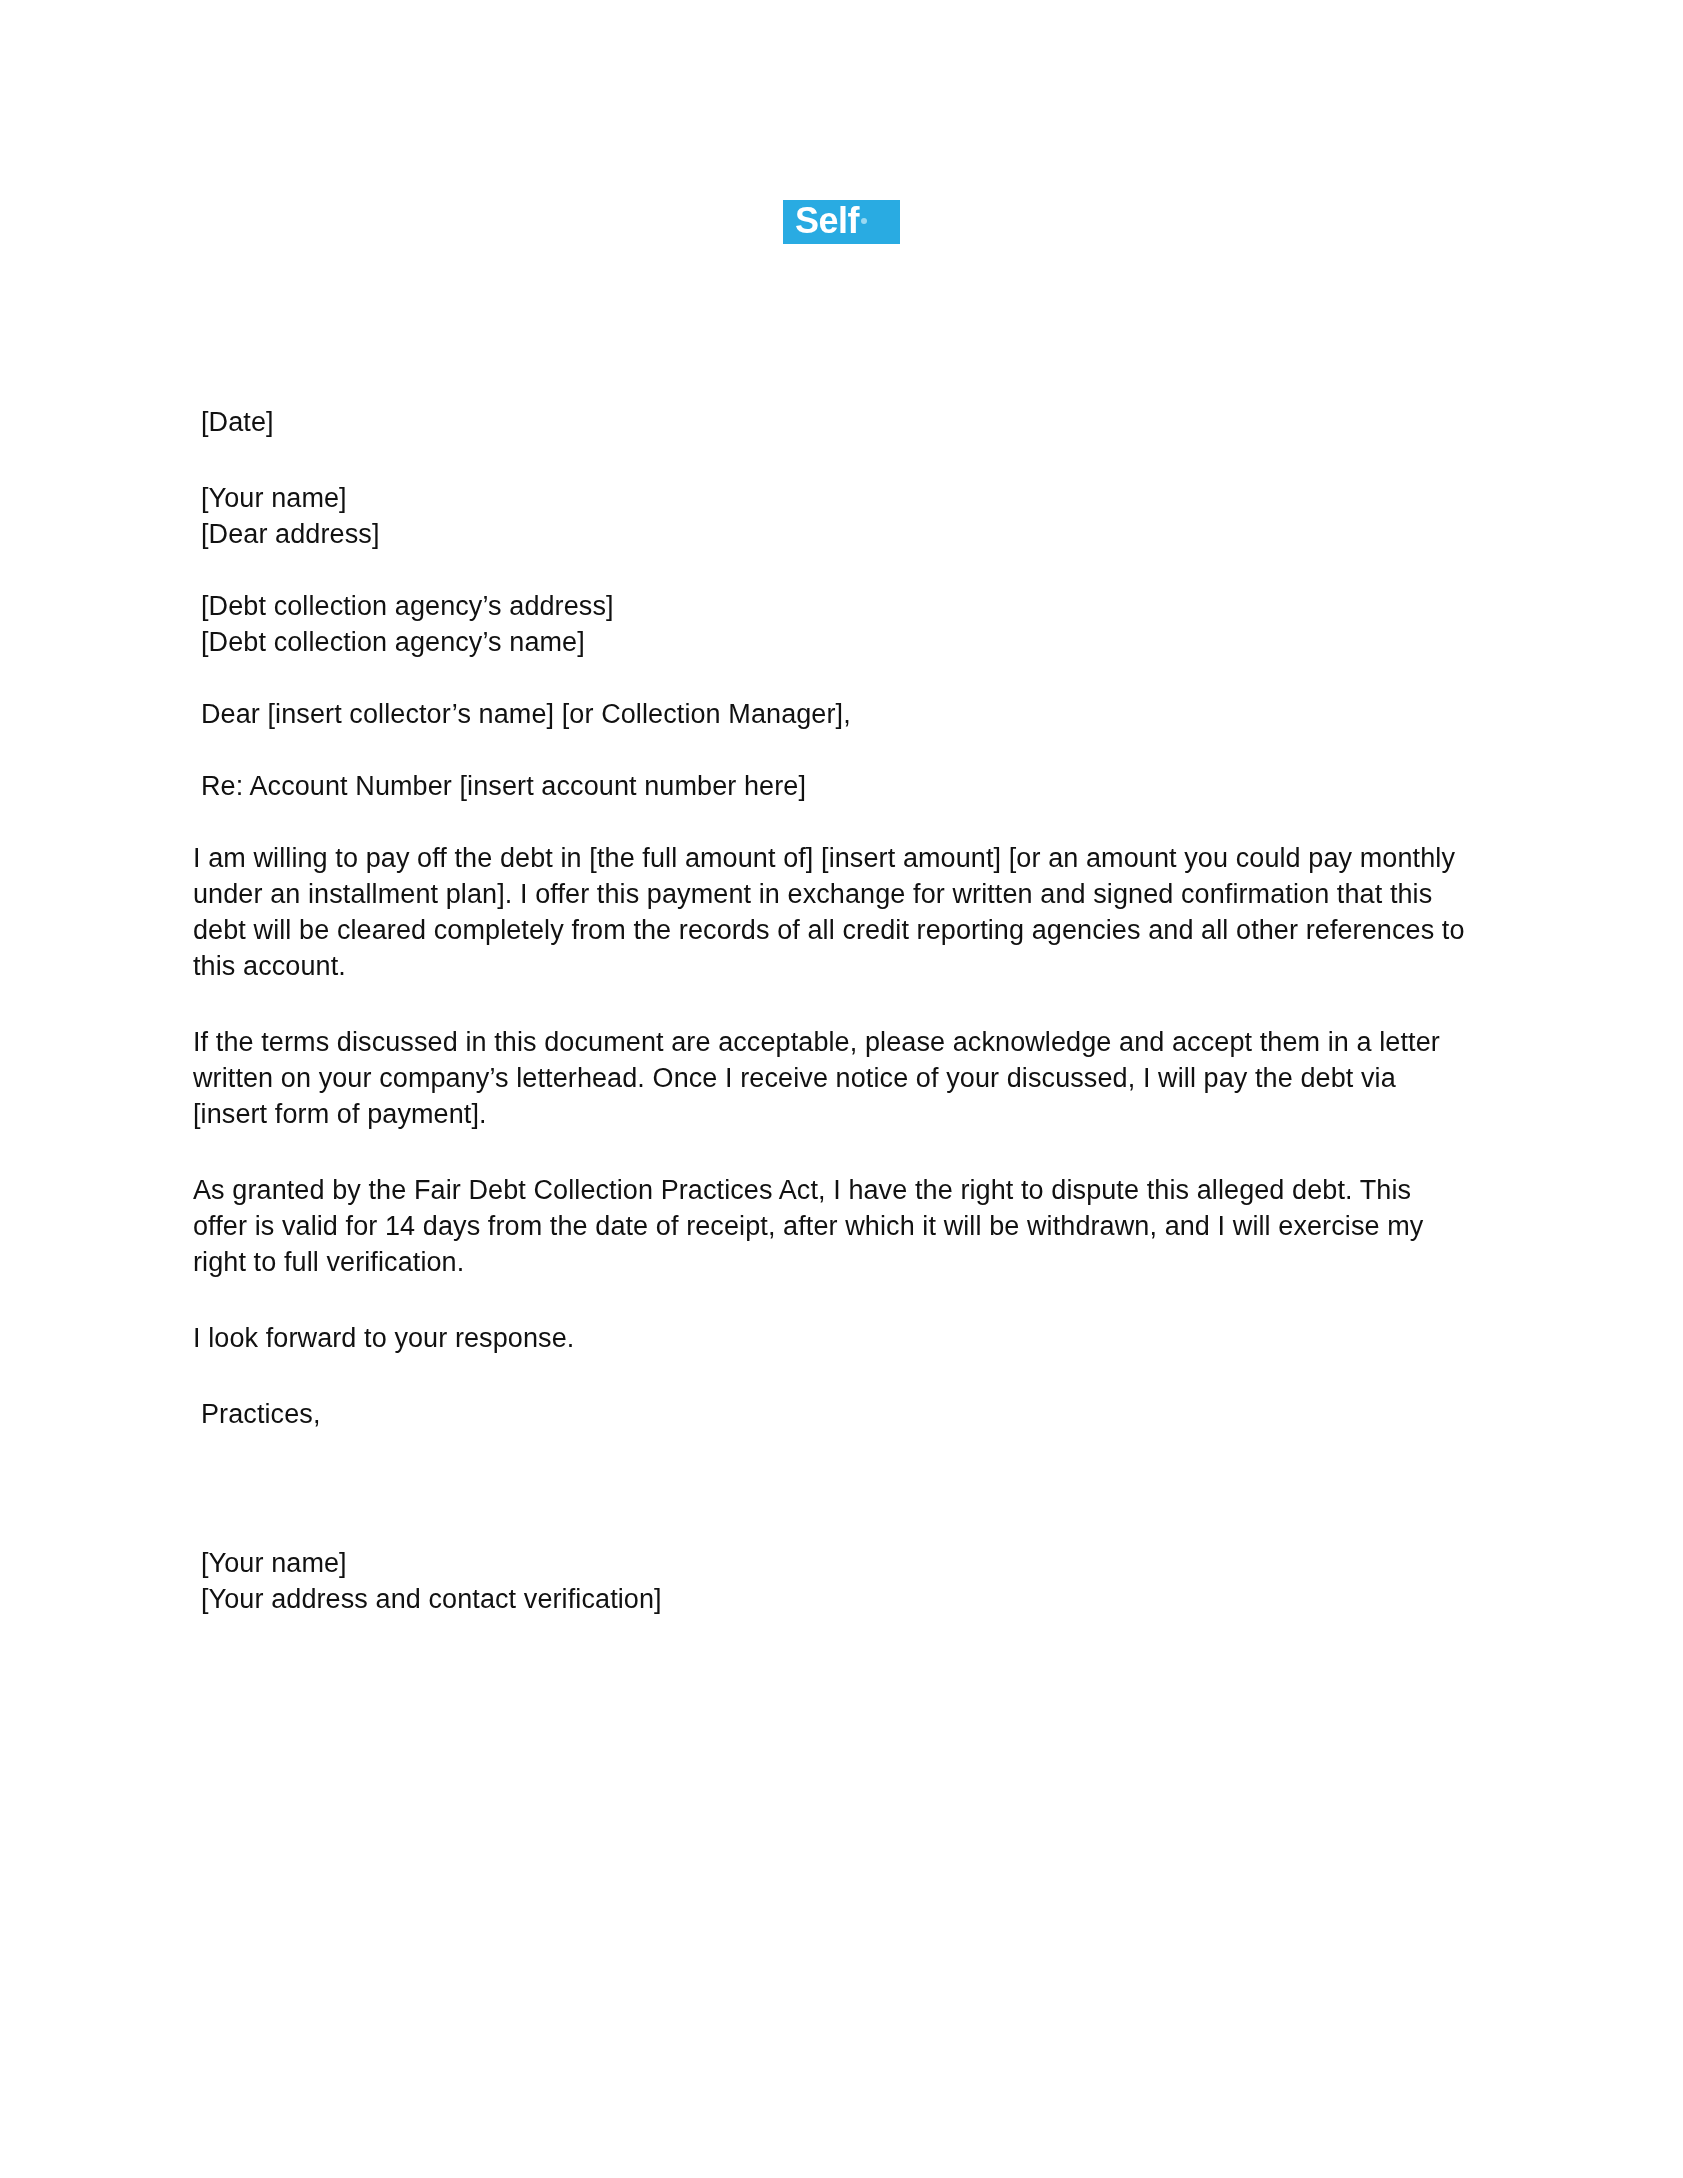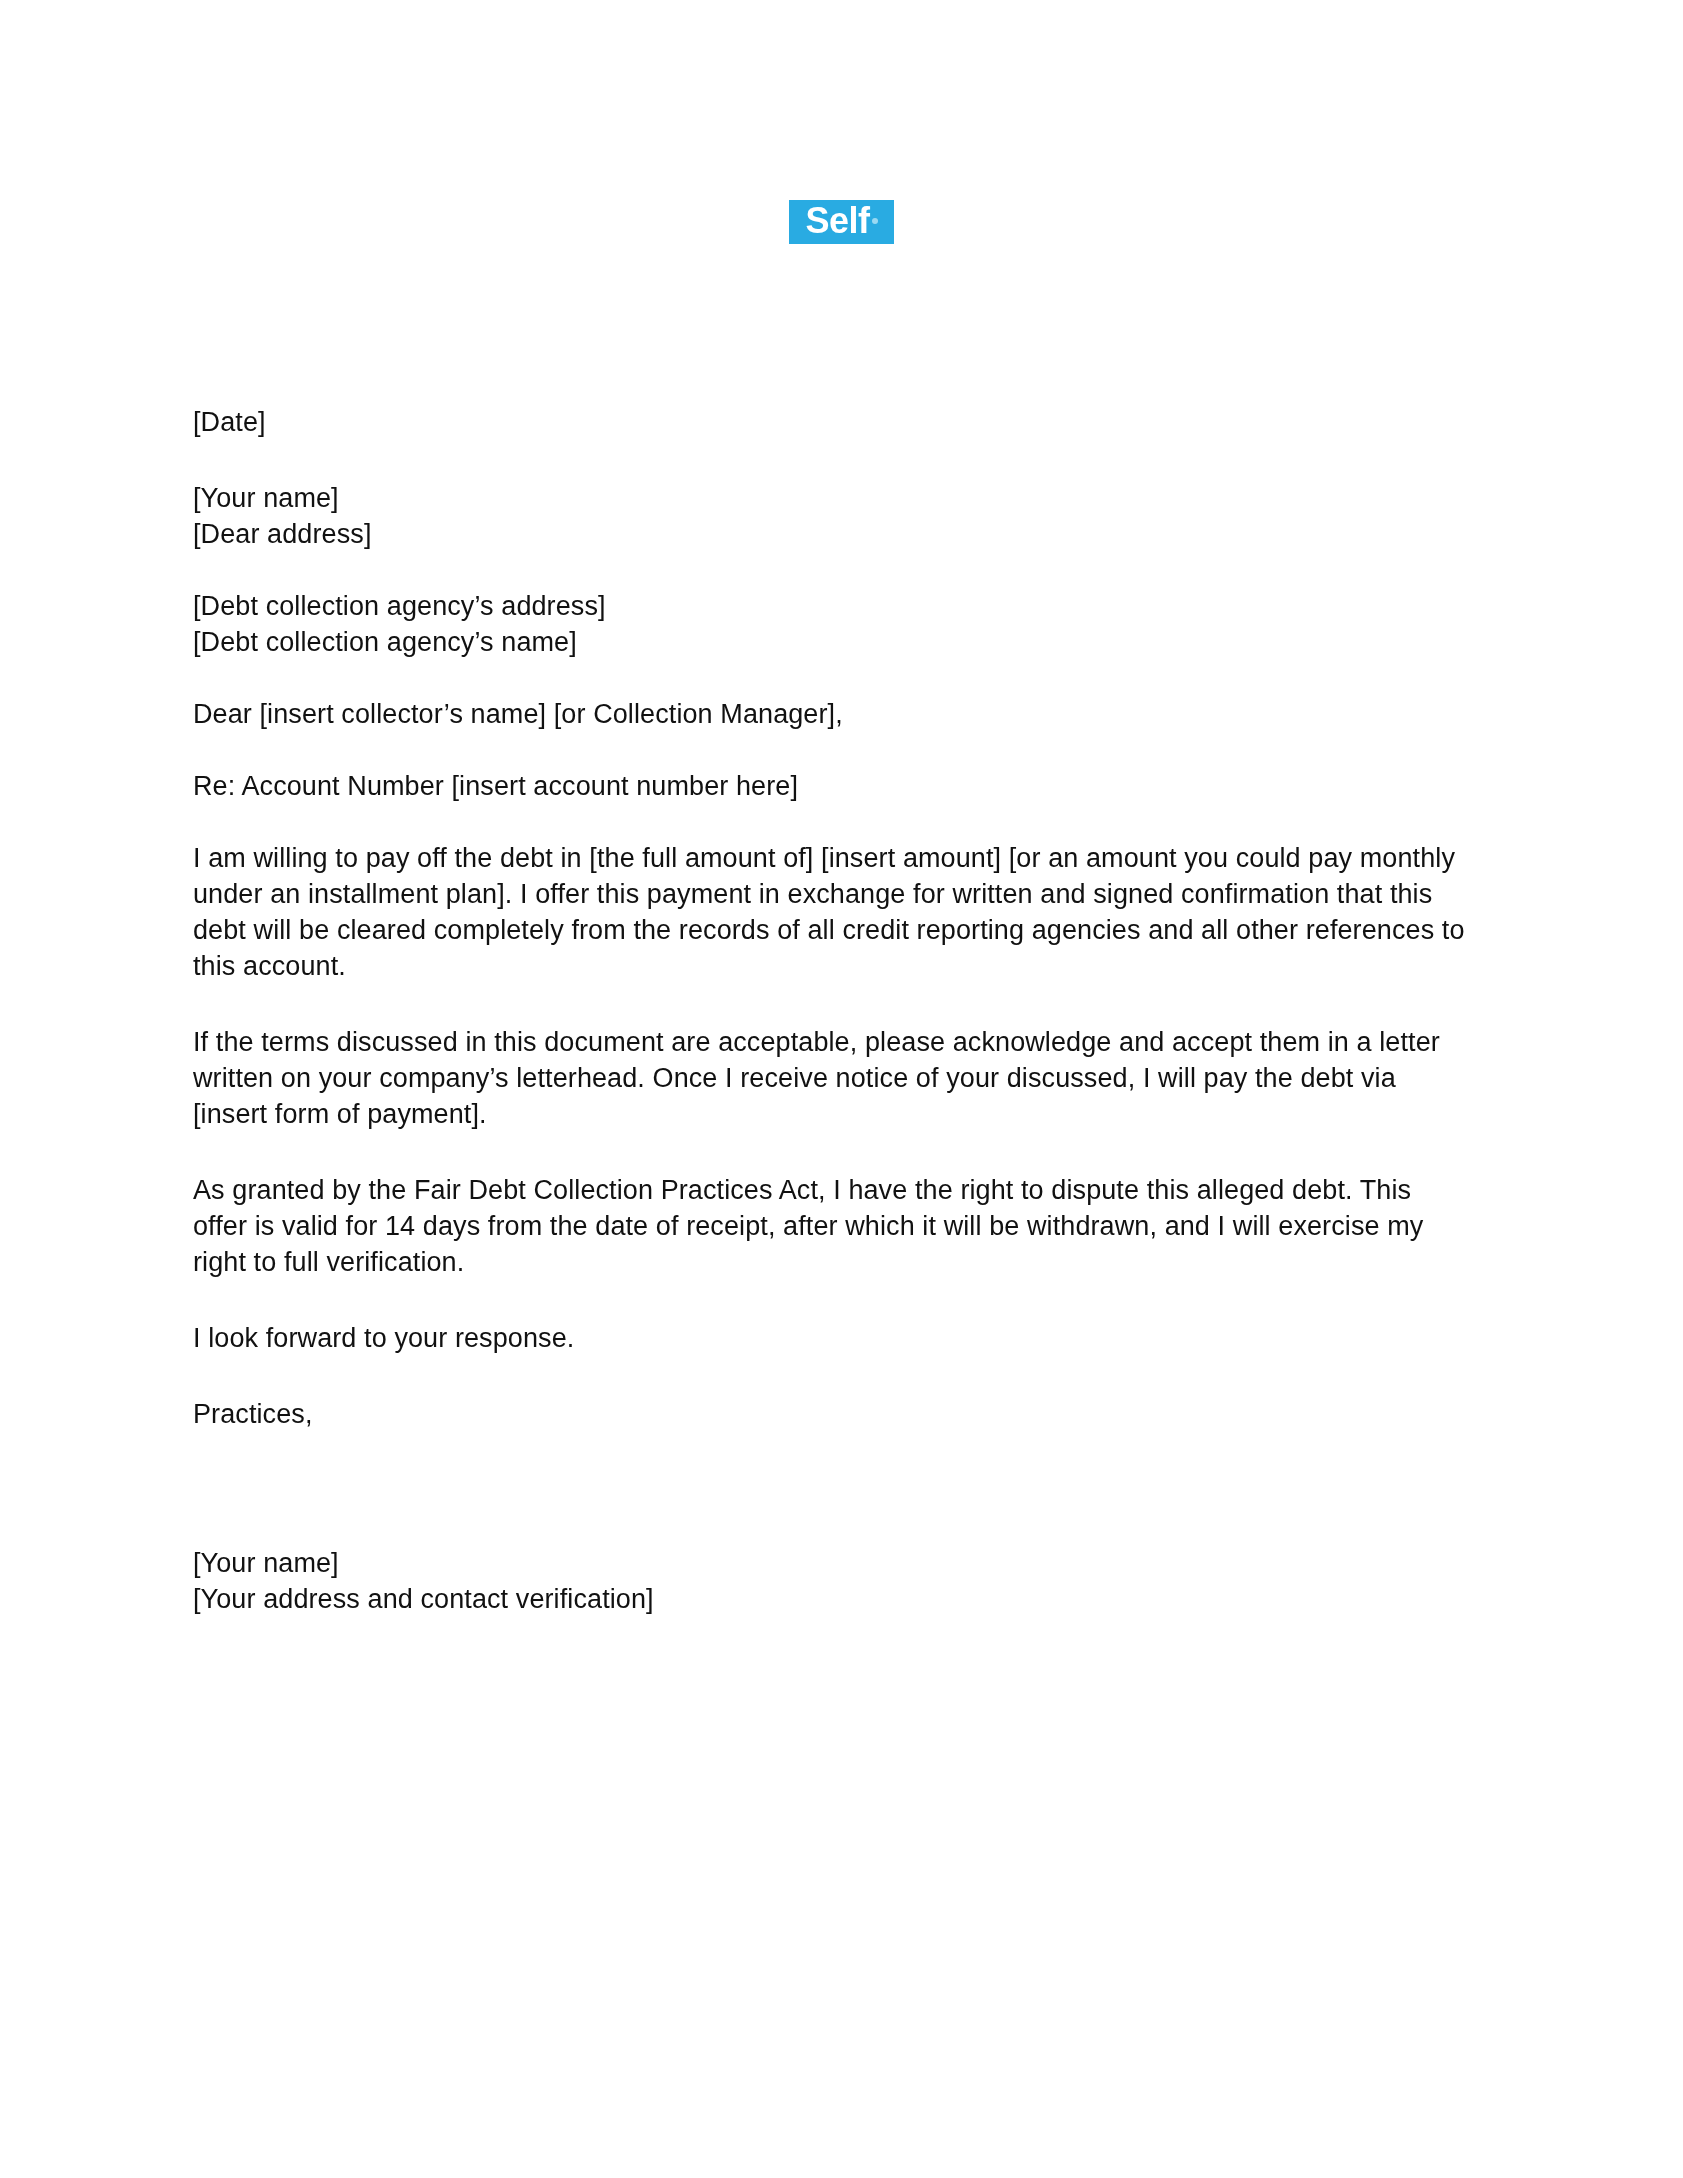--- a/index.html
+++ b/index.html
@@ -32,23 +32,22 @@
     width: 1683px;
     height: 297px;
     display: flex;
     align-items: flex-start;
     justify-content: center;
   }
   .logo {
     margin-top: 200px;
     display: inline-flex;
     align-items: center;
-    justify-content: center;
     background: #29abe2;
-    padding: 4px 12px 6px 12px;
+    padding: 4px 24px 6px 12px;
     min-width: 81px;
     height: 34px;
     box-sizing: content-box;
     line-height: 1;
   }
   .logo-text {
     color: #ffffff;
     font-family: "Liberation Sans", sans-serif;
     font-weight: bold;
     font-size: 36px;
@@ -74,21 +73,21 @@
     left: 193px;
     top: 404px;
     width: 1277px;
     font-size: 27px;
     line-height: 36px;
     color: #111111;
     letter-spacing: 0.1px;
   }
 
   .block {
-    margin: 0 0 40px 0;
+    margin: 0 0 40px 8px;
   }
   .block.tight {
     margin-bottom: 36px;
   }
   .line {
     display: block;
     white-space: pre-wrap;
   }
 
   .para {

